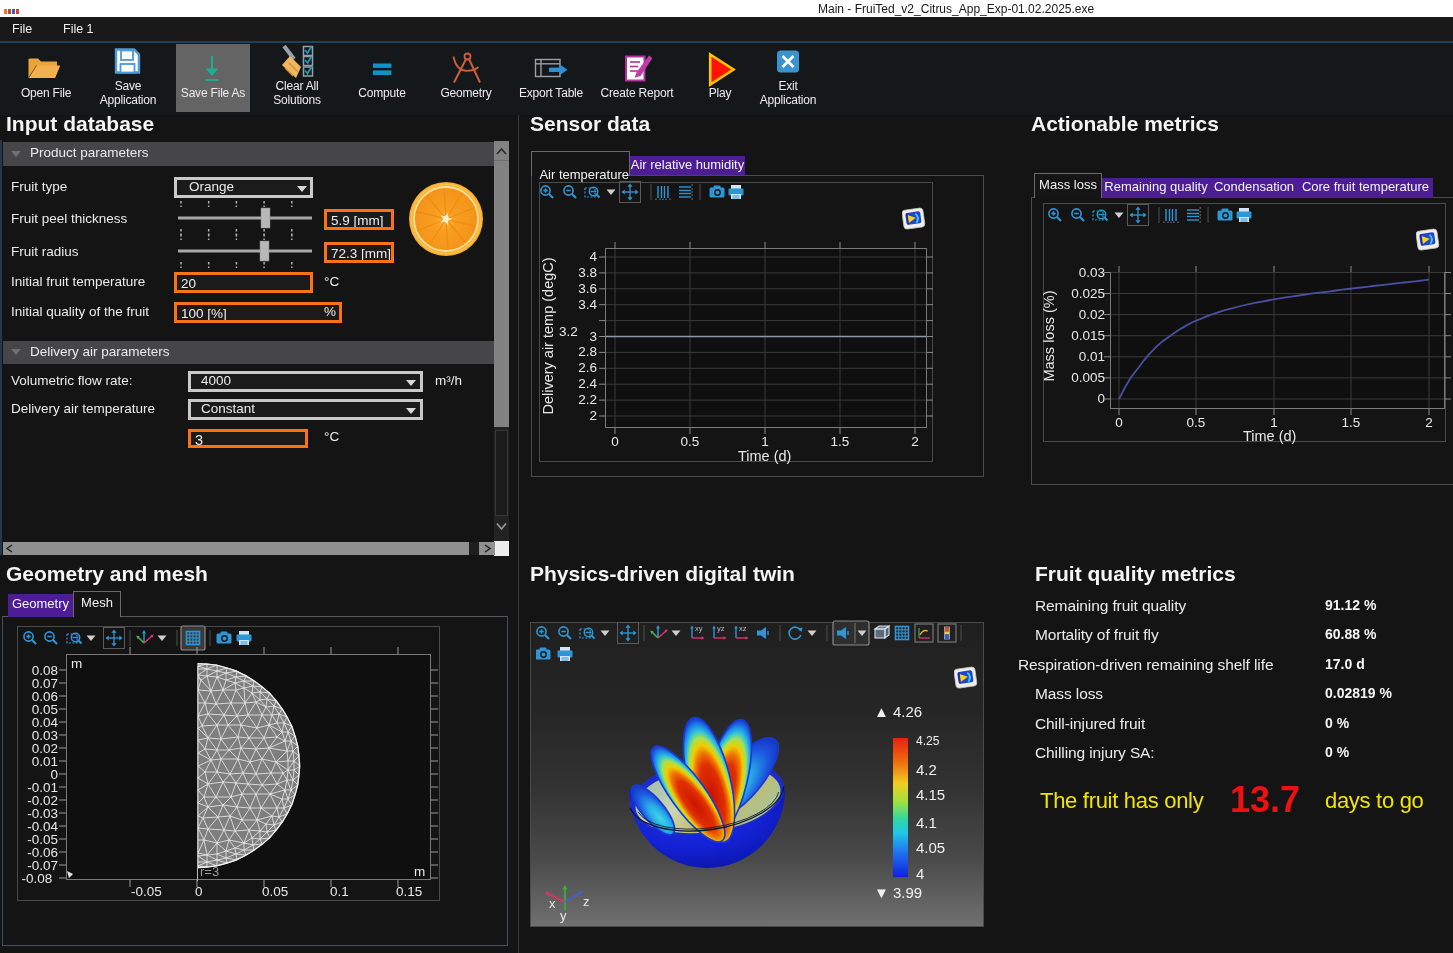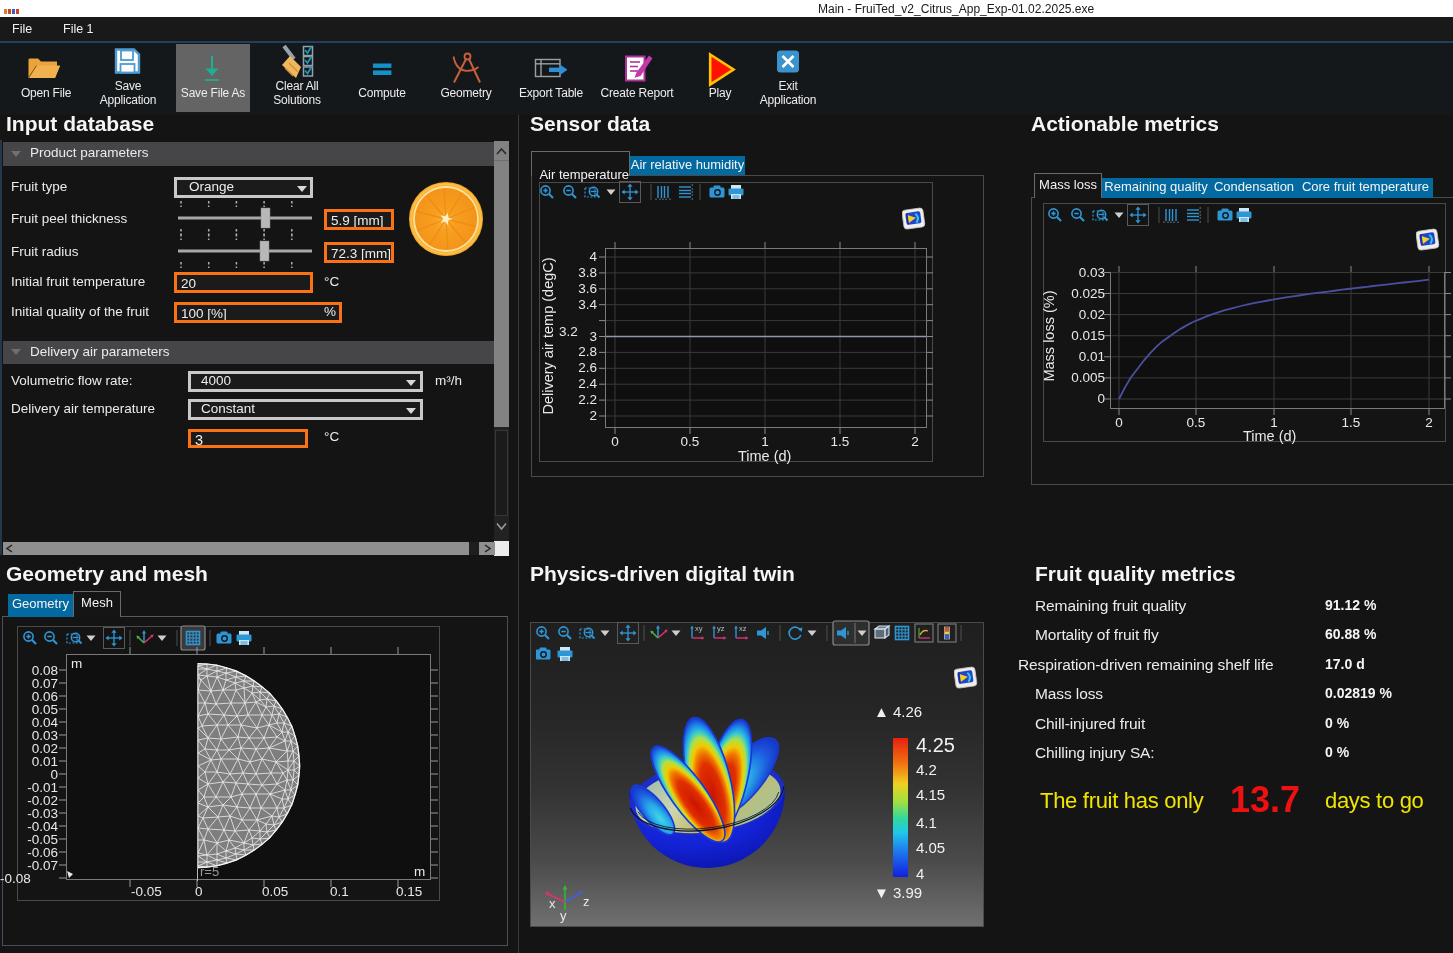--- a/index.html
+++ b/index.html
@@ -4,21 +4,21 @@
 html,body{margin:0;padding:0;}
 body{width:1453px;height:953px;background:#141414;font-family:"Liberation Sans",sans-serif;overflow:hidden;position:relative;color:#ededed;}
 .abs{position:absolute;}
 .sect{font-weight:bold;font-size:21px;color:#f5f5f5;}
 .tbl{font-size:12px;line-height:14px;text-align:center;color:#ececec;letter-spacing:-0.2px;white-space:nowrap;}
 .lbl{font-size:13.5px;color:#ebebeb;white-space:nowrap;}
 .inp{background:#1b1b1b;border:3px solid #f97316;color:#ededed;font-size:13.5px;box-sizing:border-box;white-space:nowrap;overflow:hidden;}
 .tick{font-size:13.5px;color:#e8e8e8;white-space:nowrap;}
 .axlbl{font-size:14.5px;color:#e8e8e8;white-space:nowrap;}
 .tab-on{background:#151515;border:1px solid #6a6a6a;border-bottom:none;color:#f2f2f2;font-size:13px;white-space:nowrap;text-align:center;box-sizing:border-box;z-index:3;}
-.tab-off{background:#0369a1;color:#f4f4f4;font-size:13px;white-space:nowrap;text-align:center;box-sizing:border-box;z-index:2;}
+.tab-off{background:#4c1d95;color:#f4f4f4;font-size:13px;white-space:nowrap;text-align:center;box-sizing:border-box;z-index:2;}
 .frame{border:1px solid #4a4a4a;box-sizing:border-box;}
 .pbox{border:1px solid #7a7a7a;box-sizing:border-box;}
 .ml{font-size:15.5px;letter-spacing:-0.1px;color:#ebebeb;white-space:nowrap;}
 .mv{font-size:14px;font-weight:bold;color:#f5f5f5;white-space:nowrap;}
 </style></head>
 <body>
 
 <div class="abs" style="left:0;top:0;width:1453px;height:17px;background:#ffffff;"></div>
 <div class="abs" style="left:4px;top:3px;width:20px;height:10px;">
 <svg width="20" height="10">
@@ -312,29 +312,29 @@
 <div class="abs tick" style="left:0px;top:740.5px;width:58px;text-align:right;">0.02</div>
 <div class="abs tick" style="left:0px;top:753.5px;width:58px;text-align:right;">0.01</div>
 <div class="abs tick" style="left:0px;top:766.5px;width:58px;text-align:right;">0</div>
 <div class="abs tick" style="left:0px;top:779.5px;width:58px;text-align:right;">-0.01</div>
 <div class="abs tick" style="left:0px;top:792.5px;width:58px;text-align:right;">-0.02</div>
 <div class="abs tick" style="left:0px;top:805.5px;width:58px;text-align:right;">-0.03</div>
 <div class="abs tick" style="left:0px;top:818.5px;width:58px;text-align:right;">-0.04</div>
 <div class="abs tick" style="left:0px;top:831.5px;width:58px;text-align:right;">-0.05</div>
 <div class="abs tick" style="left:0px;top:844.5px;width:58px;text-align:right;">-0.06</div>
 <div class="abs tick" style="left:0px;top:857.5px;width:58px;text-align:right;">-0.07</div>
-<div class="abs tick" style="left:0px;top:870.5px;width:58px;text-align:left;">-0.08</div>
+<div class="abs tick" style="left:8px;top:870.5px;width:58px;text-align:center;">-0.08</div>
 <div class="abs tick" style="left:131px;top:884px;">-0.05</div>
 <div class="abs tick" style="left:195px;top:884px;">0</div>
 <div class="abs tick" style="left:262px;top:884px;">0.05</div>
 <div class="abs tick" style="left:330px;top:884px;">0.1</div>
 <div class="abs tick" style="left:396px;top:884px;">0.15</div>
 <div class="abs tick" style="left:71px;top:656px;">m</div>
 <div class="abs tick" style="left:414px;top:864px;">m</div>
-<div class="abs" style="left:200px;top:864px;font-size:13px;color:#9a9a9a;">r=5</div>
+<div class="abs" style="left:200px;top:864px;font-size:13px;color:#9a9a9a;">r=3</div>
 <svg class="abs" style="left:66px;top:654px;overflow:visible;" width="366" height="227">
     <line x1="-7" y1="16.0" x2="0" y2="16.0" stroke="#9a9a9a" stroke-width="1"></line>
     <line x1="365" y1="16.0" x2="372" y2="16.0" stroke="#9a9a9a" stroke-width="1"></line>
     <line x1="-7" y1="29.0" x2="0" y2="29.0" stroke="#9a9a9a" stroke-width="1"></line>
     <line x1="365" y1="29.0" x2="372" y2="29.0" stroke="#9a9a9a" stroke-width="1"></line>
     <line x1="-7" y1="42.0" x2="0" y2="42.0" stroke="#9a9a9a" stroke-width="1"></line>
     <line x1="365" y1="42.0" x2="372" y2="42.0" stroke="#9a9a9a" stroke-width="1"></line>
     <line x1="-7" y1="55.0" x2="0" y2="55.0" stroke="#9a9a9a" stroke-width="1"></line>
     <line x1="365" y1="55.0" x2="372" y2="55.0" stroke="#9a9a9a" stroke-width="1"></line>
     <line x1="-7" y1="68.0" x2="0" y2="68.0" stroke="#9a9a9a" stroke-width="1"></line>
@@ -864,21 +864,21 @@
       <ellipse cx="123" cy="188" rx="11" ry="31" fill="url(#lobcool)" stroke="#1a38d8" stroke-width="1.6"></ellipse>
     </g>
     <g transform="rotate(-8 177 175)">
       <path d="M99.5 175 A78 37 0 0 0 254.5 175" fill="none" stroke="#0a1430" stroke-width="1.3"></path>
     </g>
     <g transform="rotate(-8 178 177)">
       <path d="M107 180 A72 31 0 0 0 249 180" fill="none" stroke="#0a1430" stroke-width="0.8"></path>
     </g>
   </svg>
 <div class="abs" style="left:893px;top:738px;width:15px;height:139px;background:linear-gradient(180deg,#e82010,#f07010 18%,#f0d020 33%,#a0e040 46%,#30d8a0 58%,#20c8e8 68%,#2080f0 80%,#1020e0);"></div>
-<div class="abs" style="left:916px;top:734px;font-size:20px;color:#f0f0f0;">4.25</div>
+<div class="abs" style="left:916px;top:734px;font-size:12px;color:#f0f0f0;">4.25</div>
 <div class="abs" style="left:916px;top:760.5px;font-size:15px;color:#f0f0f0;">4.2</div>
 <div class="abs" style="left:916px;top:786px;font-size:15px;color:#f0f0f0;">4.15</div>
 <div class="abs" style="left:916px;top:813.5px;font-size:15px;color:#f0f0f0;">4.1</div>
 <div class="abs" style="left:916px;top:839px;font-size:15px;color:#f0f0f0;">4.05</div>
 <div class="abs" style="left:916px;top:865px;font-size:15px;color:#f0f0f0;">4</div>
 <div class="abs" style="left:874px;top:703px;font-size:15px;color:#f0f0f0;">▲ 4.26</div>
 <div class="abs" style="left:874px;top:884px;font-size:15px;color:#f0f0f0;">▼ 3.99</div>
 <svg class="abs" style="left:540px;top:880px;" width="60" height="45">
     <g stroke-width="1.6" fill="none">
       <line x1="25" y1="22" x2="25" y2="8" stroke="#30b830"></line>

